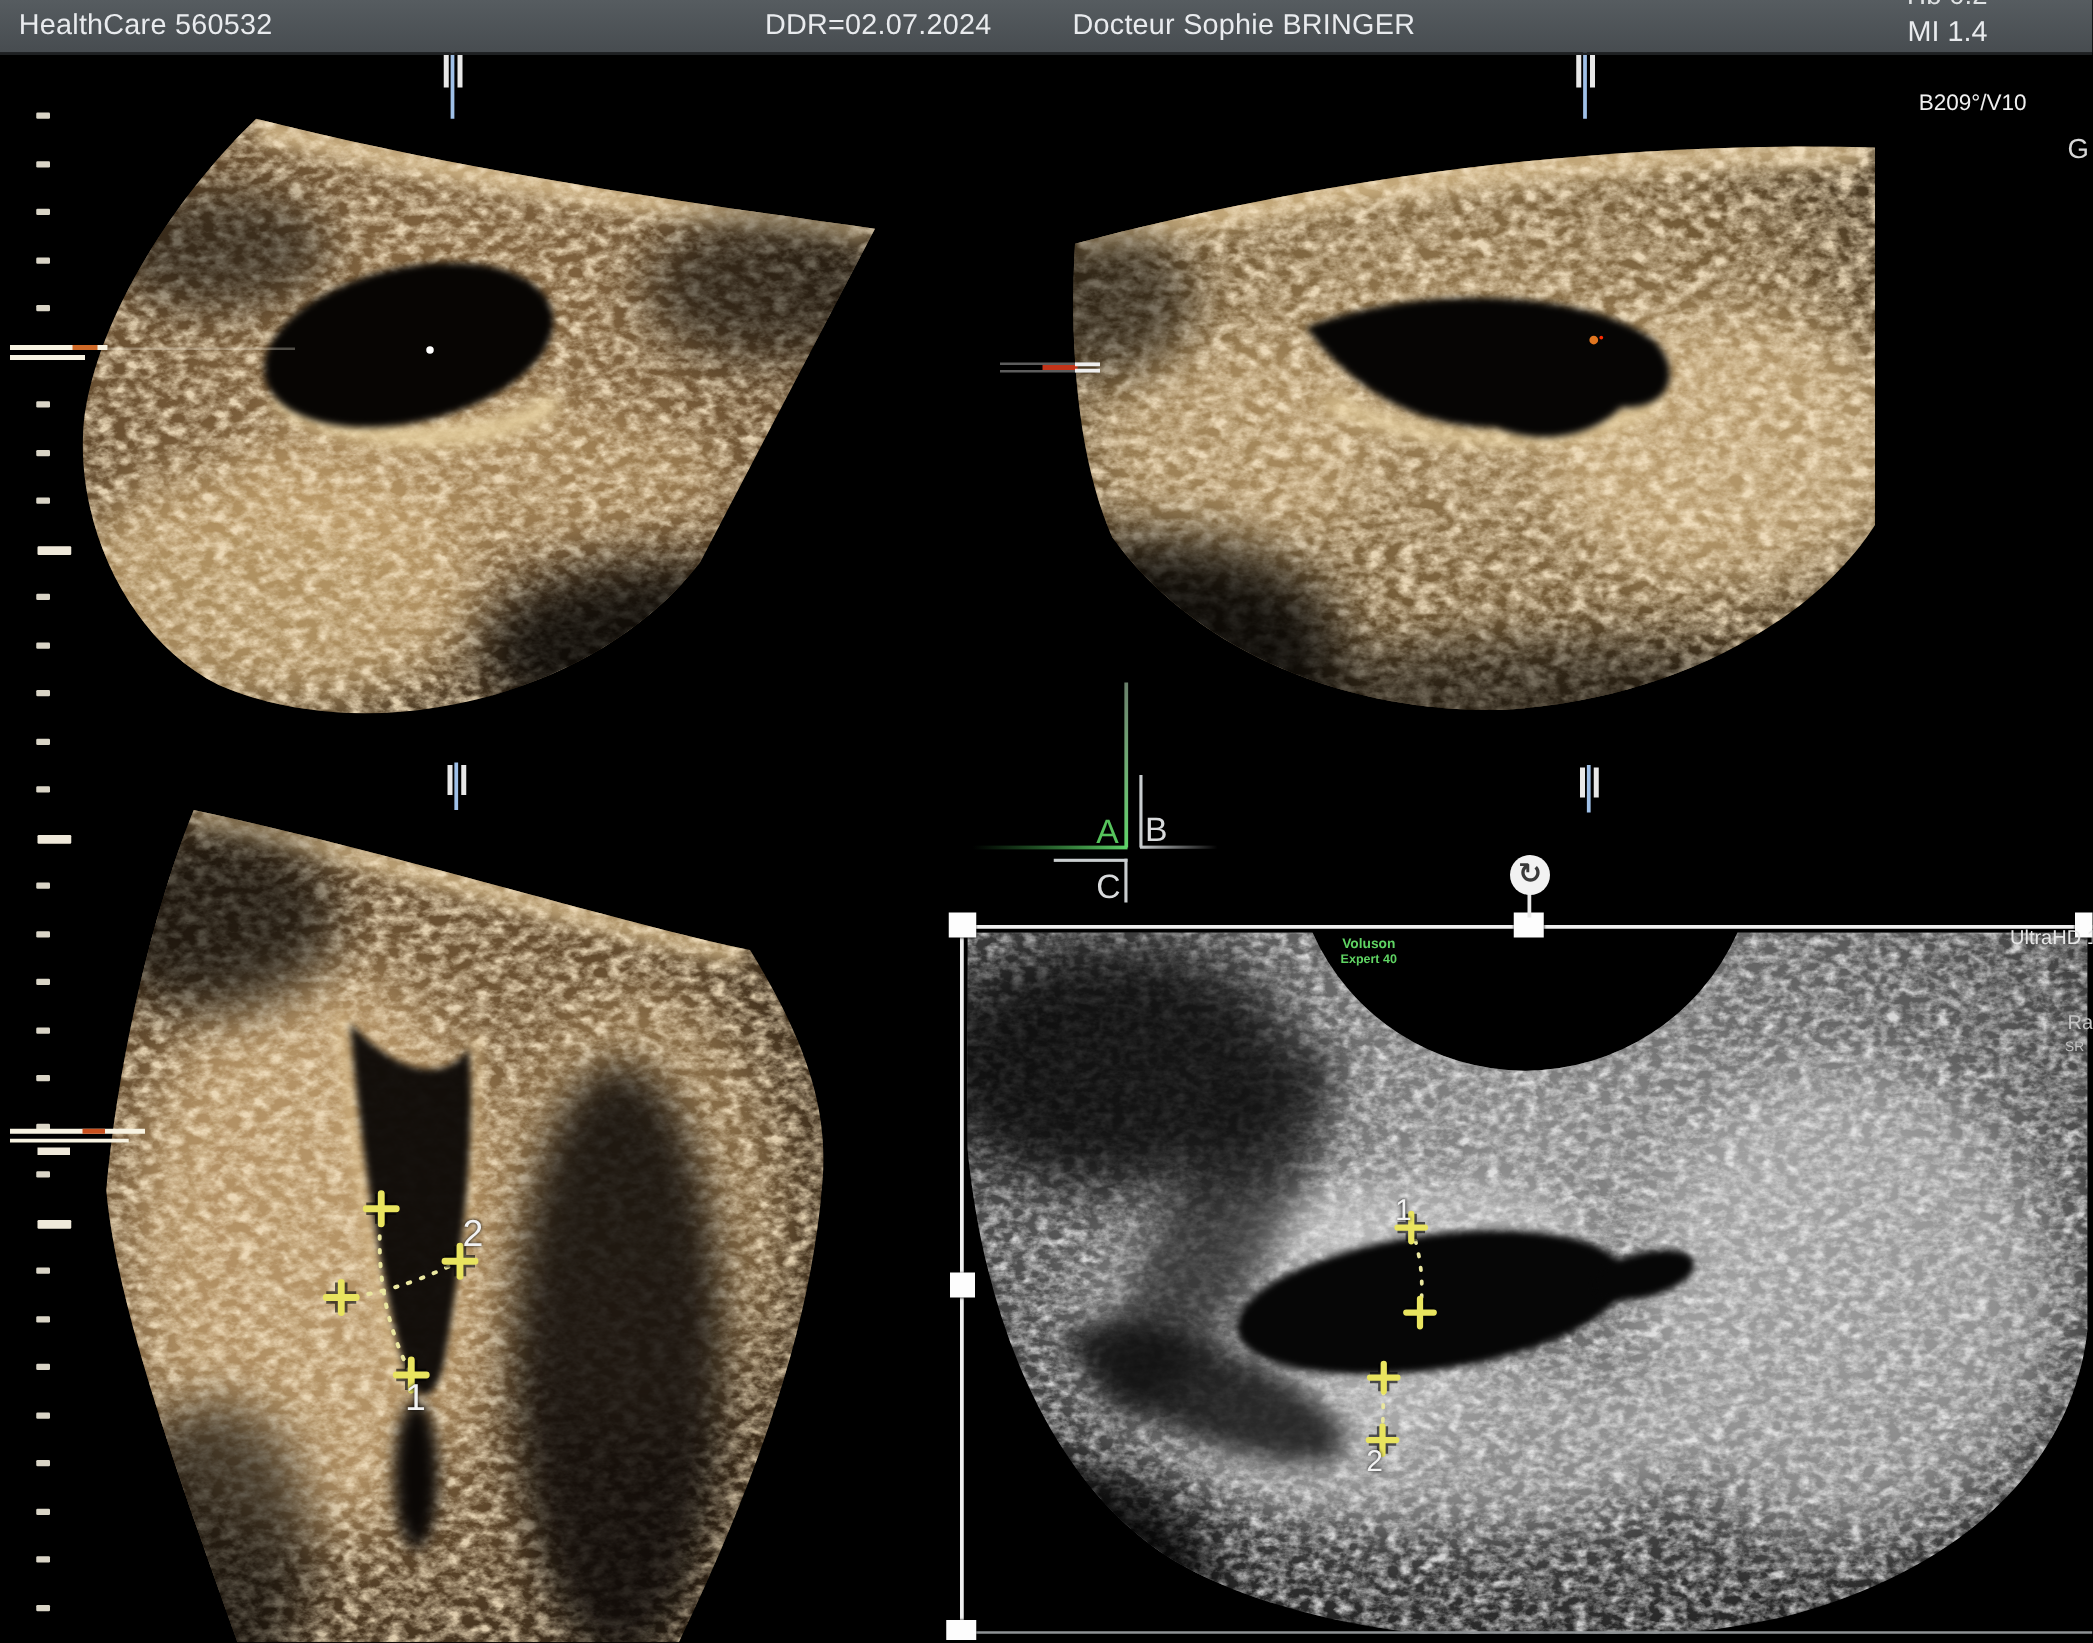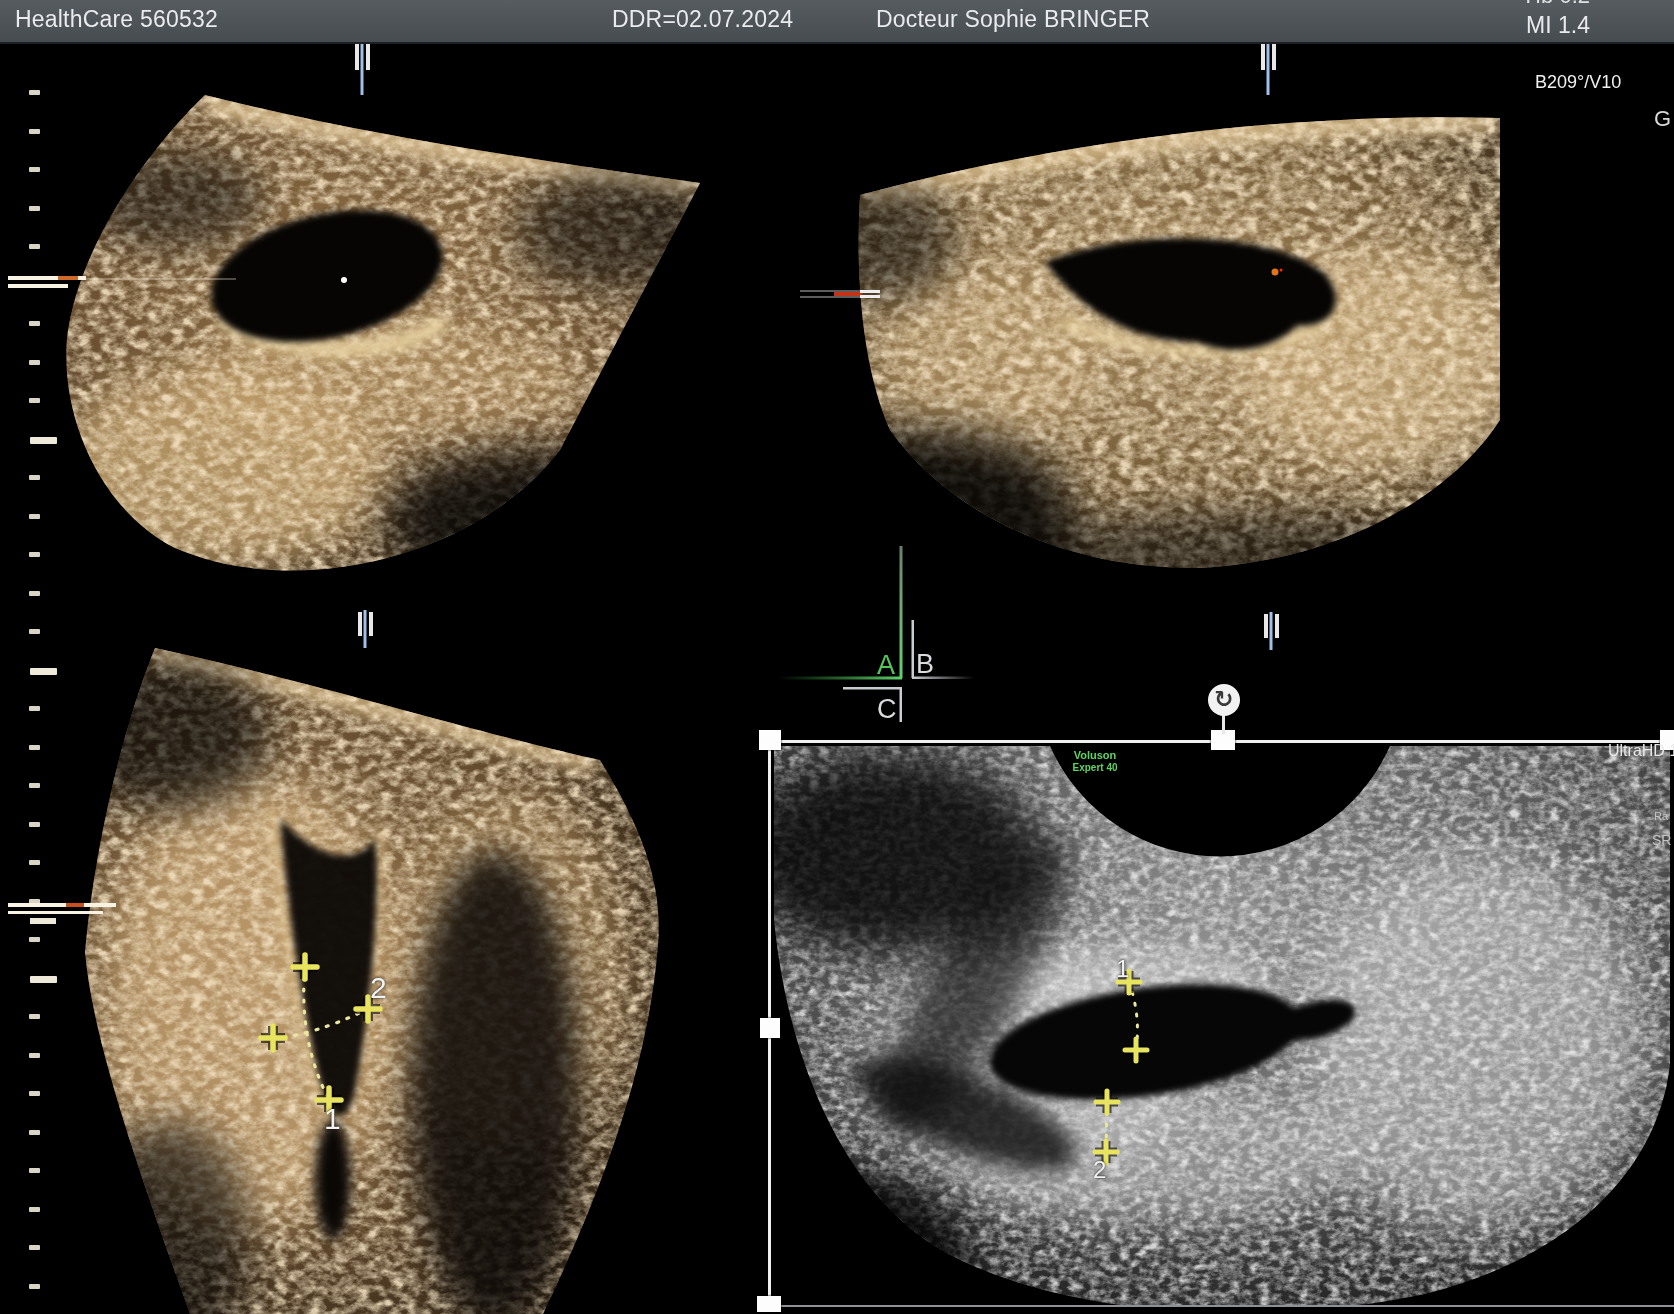--- a/index.html
+++ b/index.html
@@ -312,30 +312,30 @@
 <div class="handle" style="left:760px;top:1018px;width:20px;height:20px"></div>
 <div class="handle" style="left:757px;top:1296px;width:24px;height:16px"></div>
 <div id="rot-stem"></div>
 <div id="rot-handle">↻</div>
 <div id="blackstrip"></div>
 
 <div id="header">
   <span class="h" style="left:15px">HealthCare</span>
   <span class="h" style="left:140px">560532</span>
   <span class="h" style="left:612px">DDR=02.07.2024</span>
-  <span class="h" style="left:876px">Docteur Sophie BRINGER</span>
+  <span class="h" style="left:858px">Docteur Sophie BRINGER</span>
 </div>
 <div class="txt" style="right:84px;top:-17px;font-size:22px;color:#dfe2e4;z-index:41">TIb 0.2</div>
 <div class="txt" style="right:84px;top:12px;font-size:23px;color:#e9ebee;z-index:41">MI 1.4</div>
 
 <div class="txt" style="left:1535px;top:72px;font-size:18px;color:#f0f0f0">B209°/V10</div>
 <div class="txt" style="left:1654px;top:106px;font-size:22px;color:#d8d8d8">G</div>
 <div class="txt" style="left:1608px;top:742px;font-size:16px;color:#e8e8e8">UltraHD 1</div>
-<div class="txt" style="left:1654px;top:810px;font-size:11px;color:#c4c4c4">Ra</div>
-<div class="txt" style="left:1652px;top:832px;font-size:14px;color:#c4c4c4">SR</div>
+<div class="txt" style="left:1654px;top:810px;font-size:16px;color:#c4c4c4">Ra</div>
+<div class="txt" style="left:1652px;top:832px;font-size:11px;color:#c4c4c4">SR</div>
 
 <div class="txt" style="left:1050px;top:749px;width:90px;text-align:center;font-size:11px;font-weight:bold;color:#5fd463">Voluson</div>
 <div class="txt" style="left:1050px;top:762px;width:90px;text-align:center;font-size:10px;font-weight:bold;color:#5fd463">Expert 40</div>
 
 <div class="qlabel" style="left:877px;top:650px;color:#56c45c">A</div>
 <div class="qlabel" style="left:916px;top:649px">B</div>
 <div class="qlabel" style="left:877px;top:694px">C</div>
 
 <div class="mlabel" style="left:324px;top:1102px;font-size:30px">1</div>
 <div class="mlabel" style="left:370px;top:971px;font-size:30px">2</div>

